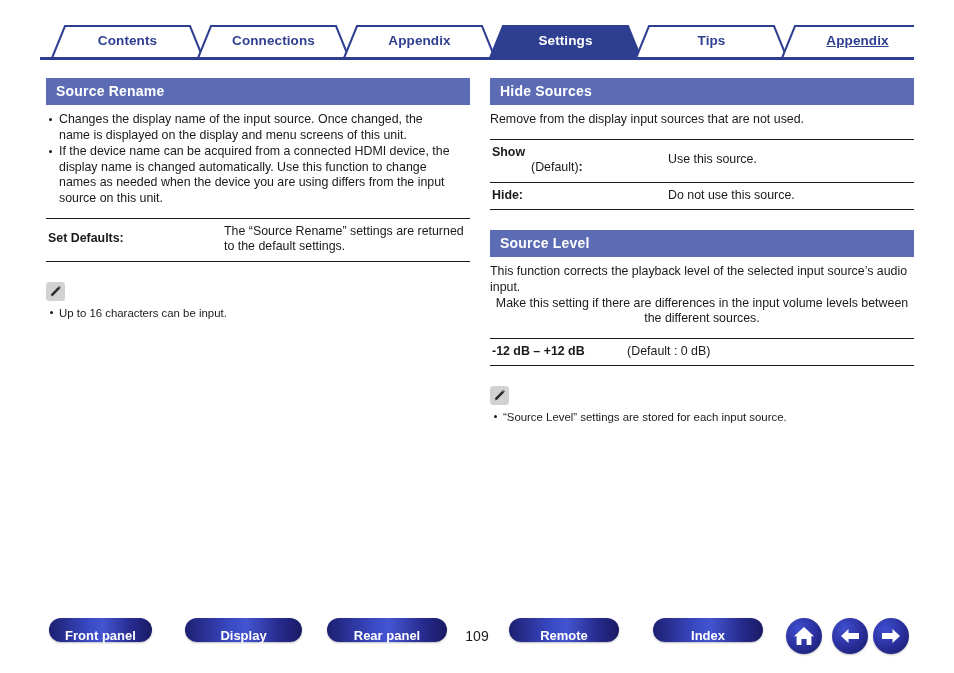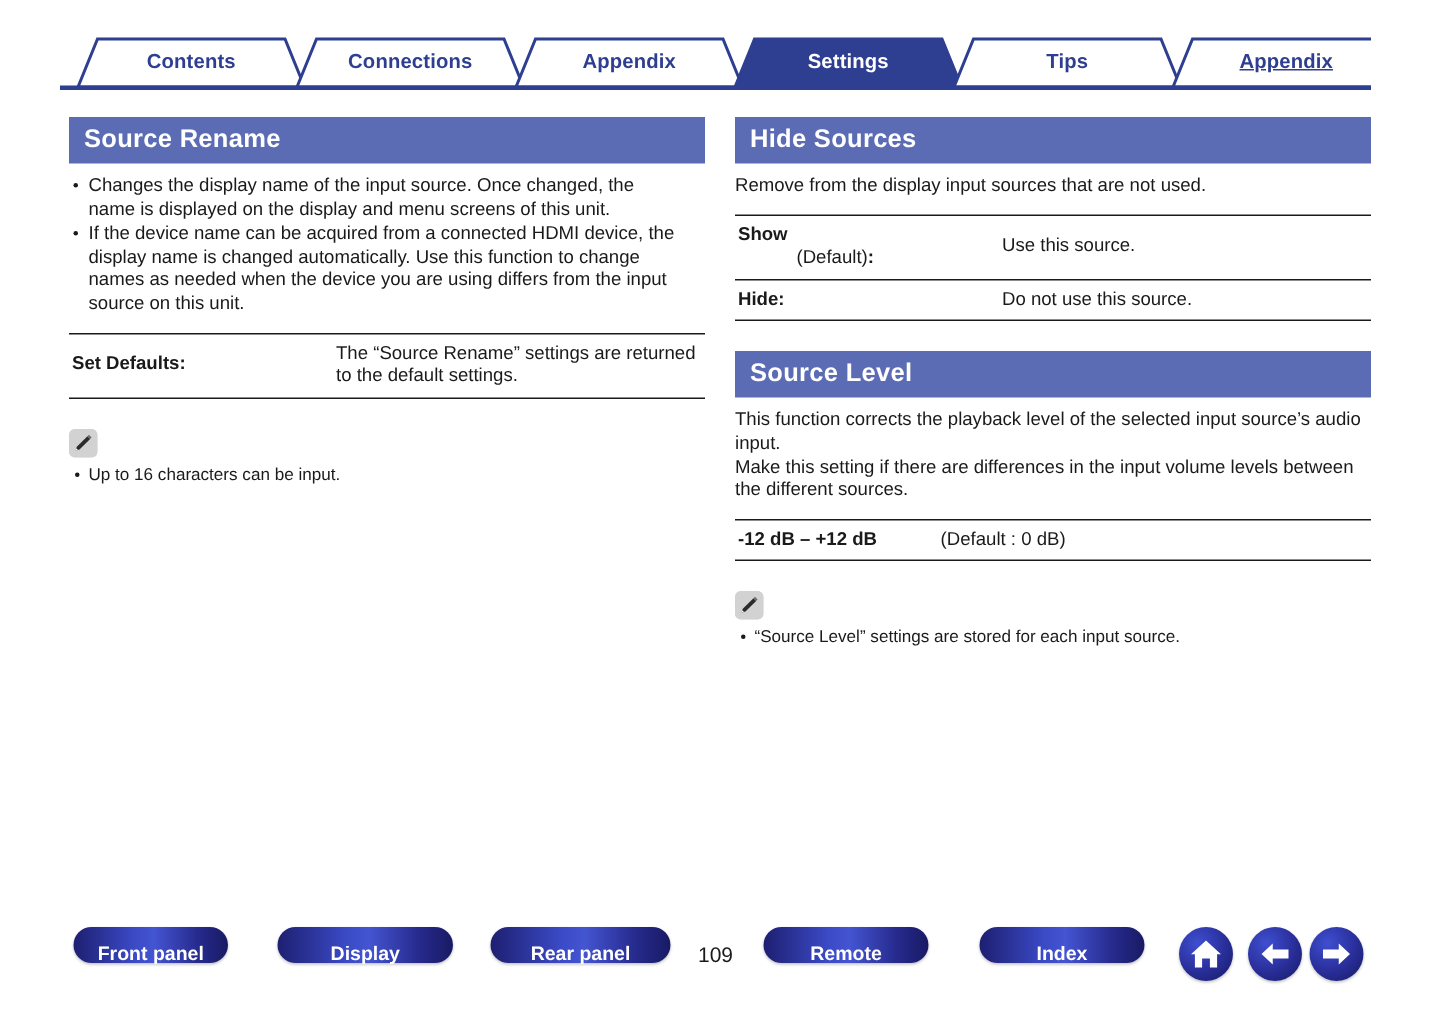--- a/index.html
+++ b/index.html
@@ -53,21 +53,21 @@
     position: absolute;
     top: 78px;
     width: 424px;
   }
   .col-left  { left: 46px; }
   .col-right { left: 490px; }
 
   .section-bar {
     background: #5b6cb5;
     color: #ffffff;
-    font-size: 17px;
+    font-size: 14px;
     font-weight: bold;
     padding: 5px 10px 6px 10px;
     box-sizing: border-box;
     letter-spacing: .2px;
   }
 
   .para {
     font-size: 12.4px;
     line-height: 15.6px;
     margin: 7px 0 0 0;
@@ -279,21 +279,21 @@
       <td class="v">Do not use this source.</td>
     </tr>
   </tbody>
     </table>
 
   <div style="height:20px;"></div>
 
   <div class="section-bar">Source Level</div>
 
   <p class="para">This function corrects the playback level of the selected input source’s audio input.</p>
-  <p class="para" style="margin-top:0;">Make this setting if there are differences in the input volume levels between the different sources.</p>
+  <p class="para" style="margin-top:0;text-align:center;">Make this setting if there are differences in the input volume levels between the different sources.</p>
 
   <table class="spec single">
     <tbody>
         <tr>
       <td>
         <strong>-12 dB – +12 dB</strong>
         <span class="reg">(Default : 0 dB)</span>
       </td>
     </tr>
   </tbody>

